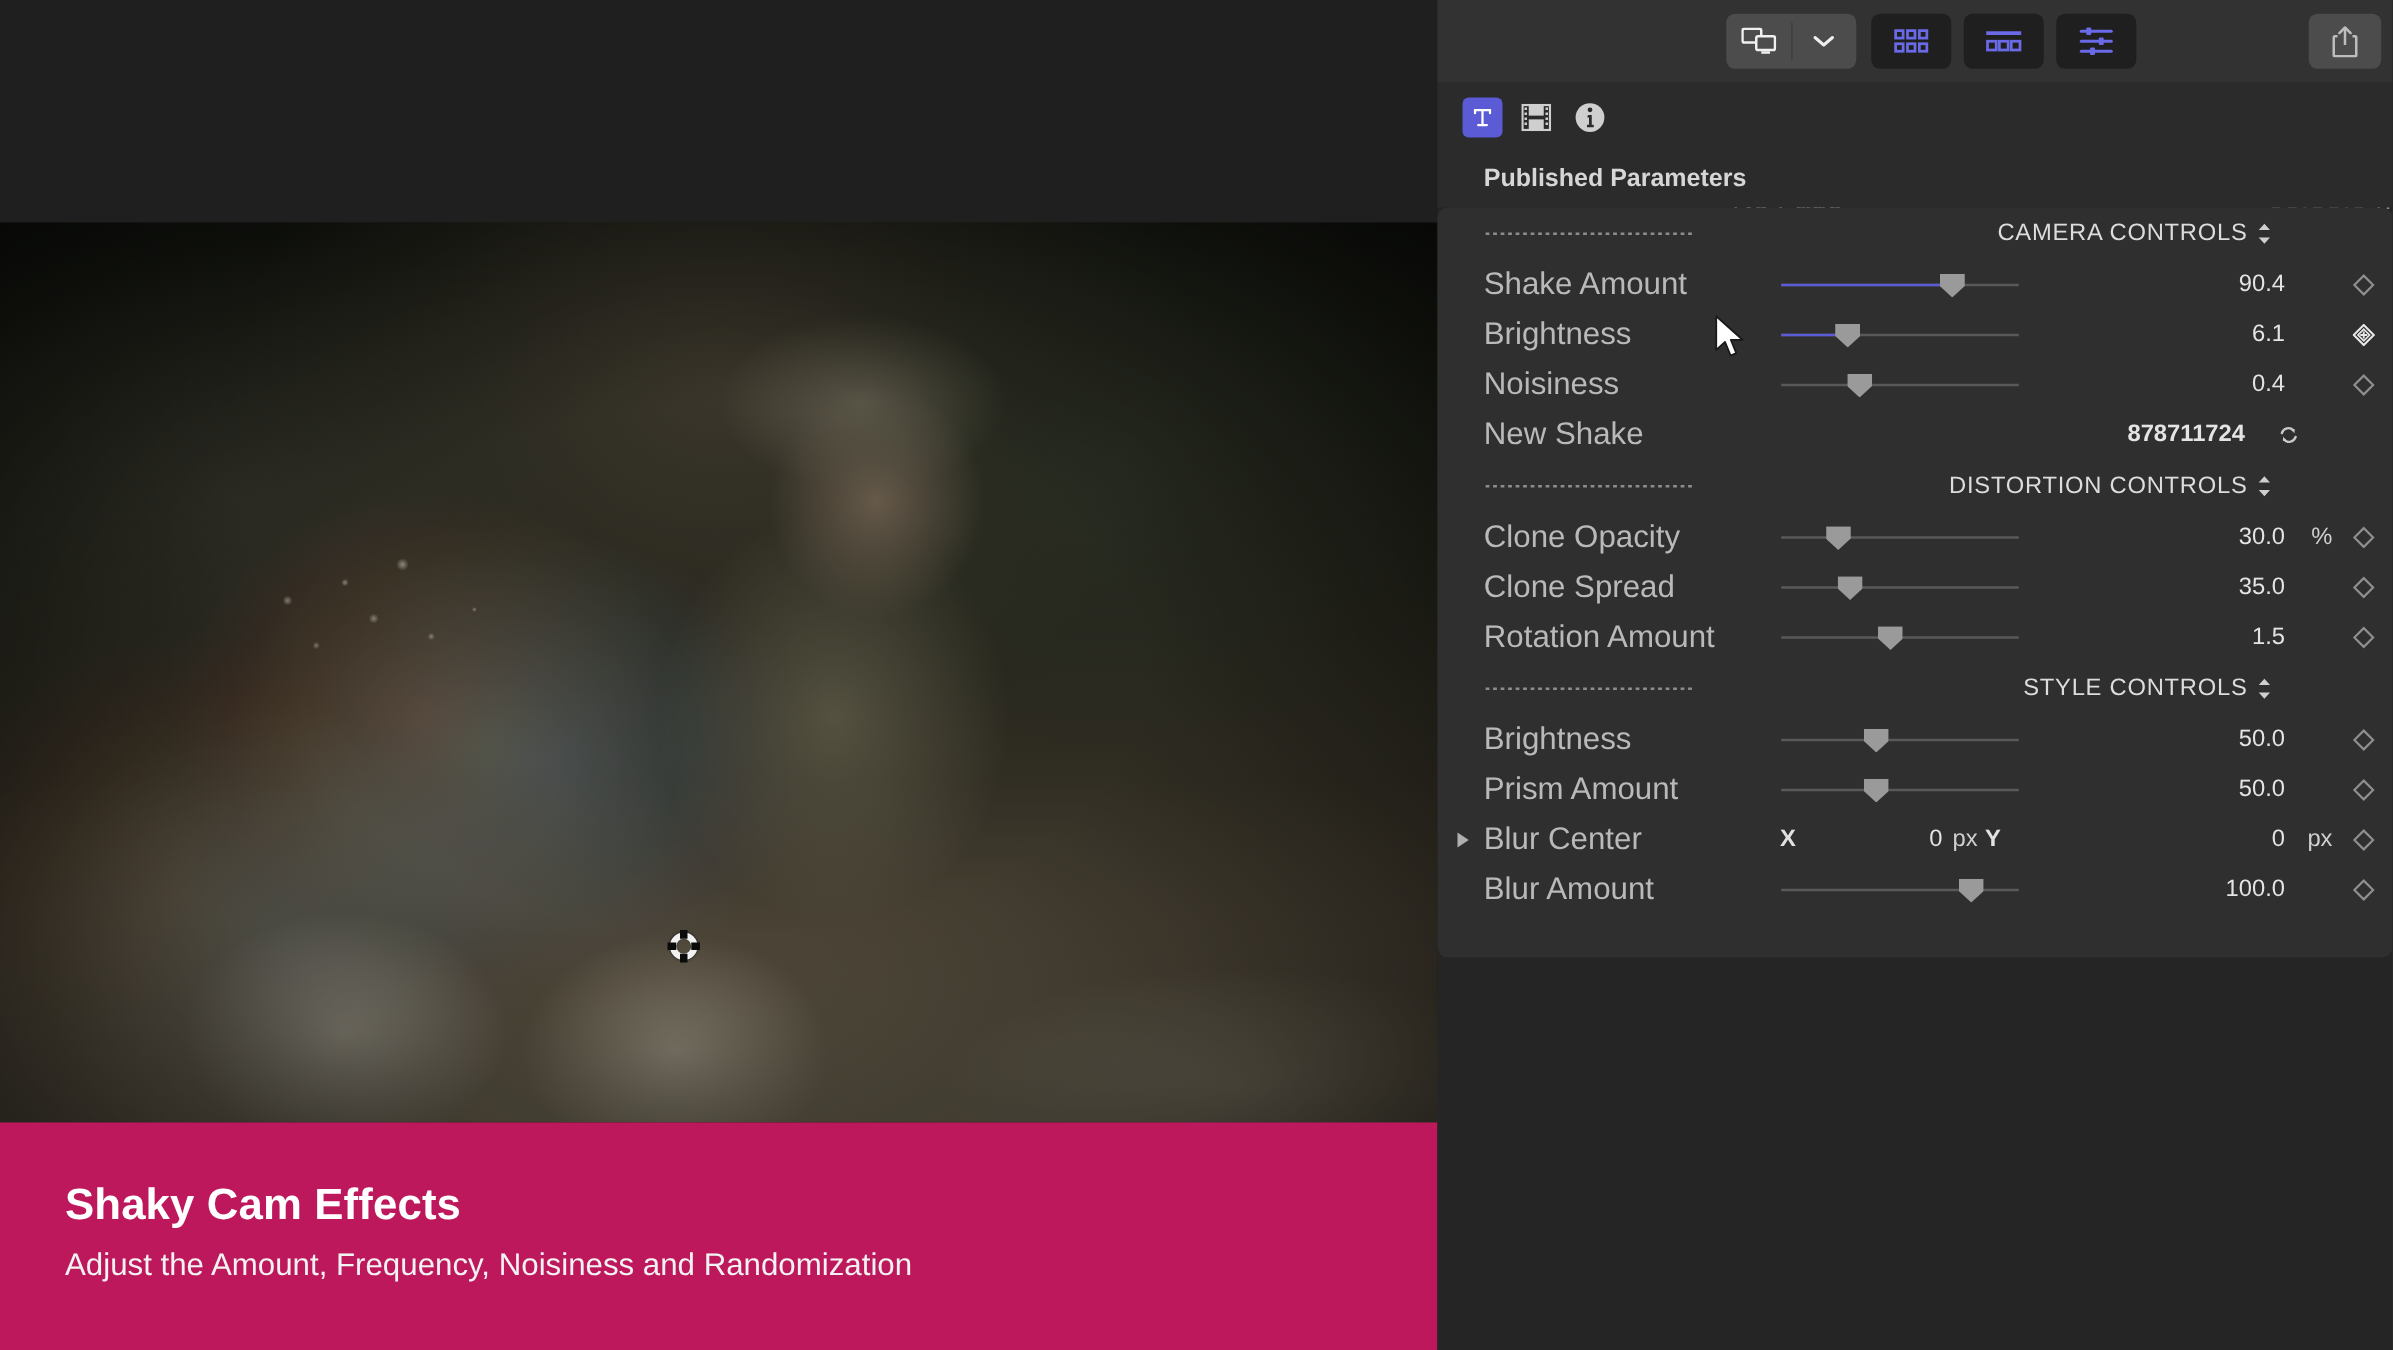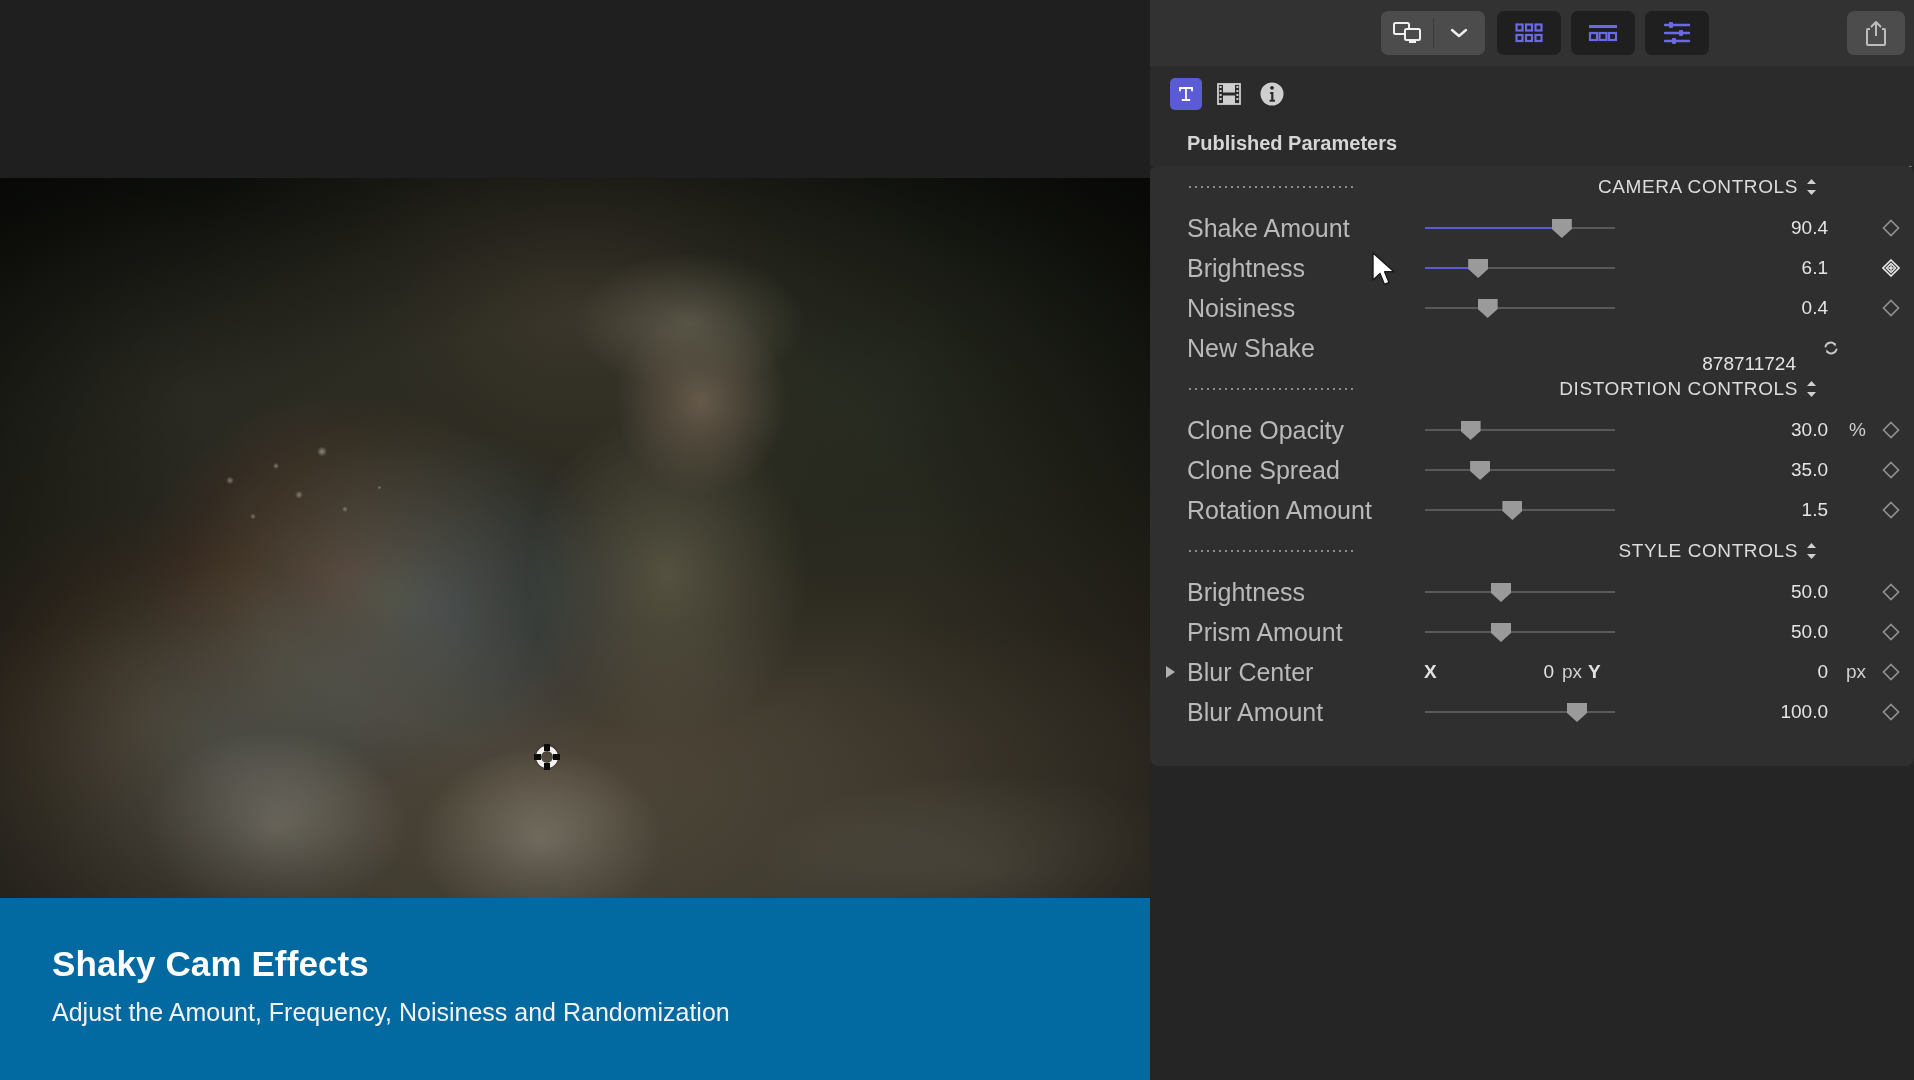--- a/index.html
+++ b/index.html
@@ -69,21 +69,21 @@
   #osc .ring{ position:absolute; inset:0; border-radius:50%;
     border:5px solid #f2f2f2; box-shadow:0 0 2px rgba(0,0,0,.9); }
   #osc .gap{ position:absolute; background:#0b0b0a; }
   #osc .g-t{ left:8px; top:-2px; width:6px; height:7px; }
   #osc .g-b{ left:8px; bottom:-2px; width:6px; height:7px; }
   #osc .g-l{ top:8px; left:-2px; width:7px; height:6px; }
   #osc .g-r{ top:8px; right:-2px; width:7px; height:6px; }
 
   
   #lower-third{ position:absolute; left:0; top:898px; width:1150px; height:182px;
-    background:#0369a1;text-align:right; }
+    background:#be185d;text-align:right; }
   #title-main{ position:absolute; left:52px; top:46px; color:#fff;
     font-size:35px; font-weight:bold; letter-spacing:.1px; }
   #title-sub{ position:absolute; left:52px; top:100px; color:#f2f2f2;
     font-size:25px; font-weight:normal; }
 
   
   #inspector{ position:absolute; left:1150px; top:0; width:821px; height:1080px;
     background:#252525; }
 
   #toolbar{ position:absolute; left:0; top:0; width:764px; height:66px;
@@ -361,21 +361,21 @@
             <div class="track"></div>
             <div class="knob" style="left: 33%;"></div>
           </div>
           <div class="val">0.4</div>
           <svg viewBox="0 0 18 18" class="kf">
             <path d="M9 1.5 L16.5 9 L9 16.5 L1.5 9 Z" fill="none" stroke="#8f8f8f" stroke-width="1.7"></path>
           </svg>
         </div>
         <div class="row">
           <div class="lbl">New Shake</div>
-          <div class="val" style="right: 118px; font-weight: normal; margin-top: 16px;">878711724</div>
+          <div class="val" style="right: 118px; font-weight: bold;">878711724</div>
           <svg viewBox="0 0 18 18" class="kf" style="right: 74px;">
             <path d="M3.5 7.5 a5.5 5.5 0 0 1 9.2 -2.3" fill="none" stroke="#c8c8c8" stroke-width="1.9" stroke-linecap="round"></path>
             <path d="M14.5 10.5 a5.5 5.5 0 0 1 -9.2 2.3" fill="none" stroke="#c8c8c8" stroke-width="1.9" stroke-linecap="round"></path>
             <path d="M10.2 4.2 L13.6 4.2 L13.6 7.6 Z" fill="#c8c8c8"></path>
             <path d="M7.8 13.8 L4.4 13.8 L4.4 10.4 Z" fill="#c8c8c8"></path>
           </svg>
         </div>
         <div class="sect">
           <div class="dots"></div>
           <div class="stitle">DISTORTION CONTROLS</div>

